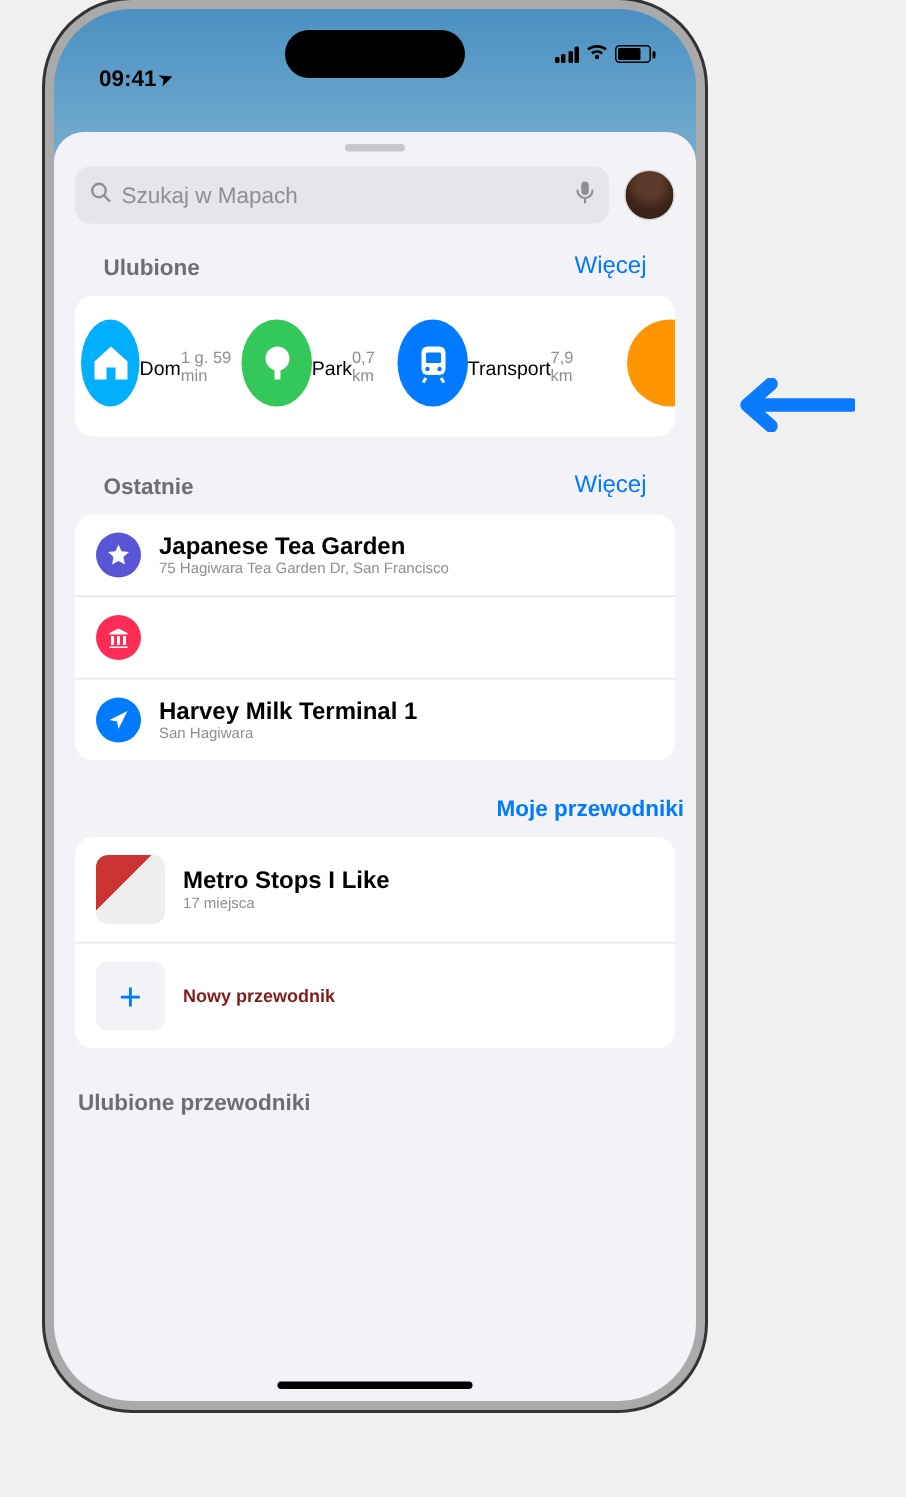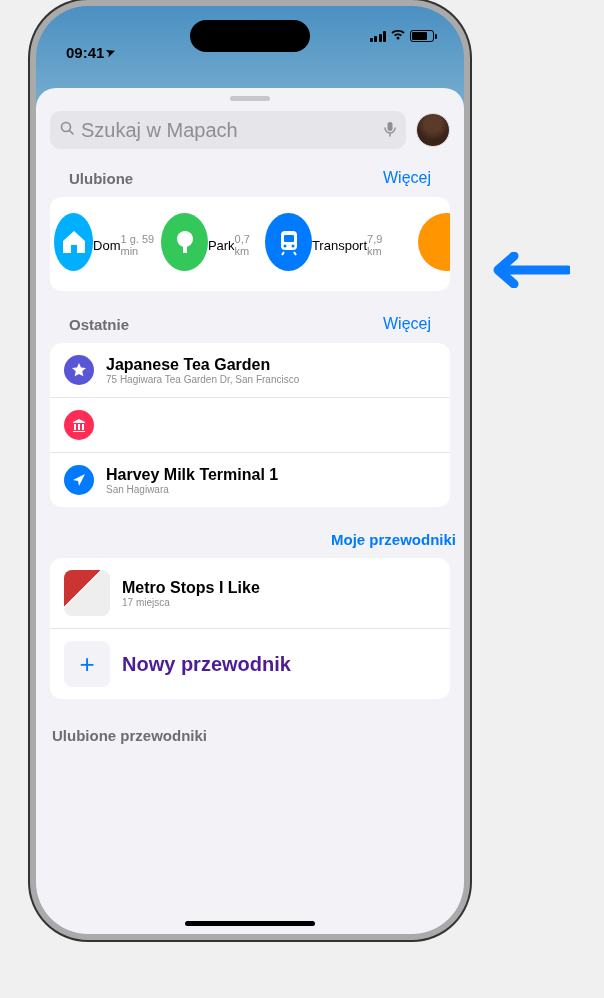--- a/index.html
+++ b/index.html
@@ -84,21 +84,21 @@
       flex: 1;
       height: 38px;
       background: #e5e5ea;
       border-radius: 10px;
       display: flex;
       align-items: center;
       padding: 0 10px;
       gap: 6px;
     }
     .search-icon { color: #8e8e93; font-size: 15px; }
-    .search-text { flex: 1; color: #8e8e93; font-size: 20px; }
+    .search-text { flex: 1; color: #8e8e93; font-size: 15px; }
     .mic-icon { color: #8e8e93; font-size: 15px; }
     .avatar {
       width: 34px; height: 34px;
       border-radius: 50%;
       background: radial-gradient(circle at 50% 30%, #5b3a29 30%, #3a2318 60%);
       border: 1px solid #ddd;
     }
     .section-header {
       display: flex;
       justify-content: space-between;
@@ -172,21 +172,21 @@
       border-radius: 8px;
       background: #f2f2f7;
       display: flex;
       align-items: center;
       justify-content: center;
       color: #007aff;
       font-size: 26px;
       font-weight: 300;
       flex: 0 0 46px;
     }
-    .new-guide-text { font-size: 20px; color: #4c1d95; font-weight: 600; }
+    .new-guide-text { font-size: 12px; color: #7f1d1d; font-weight: 600; }
     .bottom-title { font-size: 15px; font-weight: 600; color: #6d6d72; padding: 10px 16px; }
     .home-indicator {
       position: absolute;
       bottom: 8px;
       left: 50%;
       transform: translateX(-50%);
       width: 130px;
       height: 5px;
       background: #000;
       border-radius: 3px;

